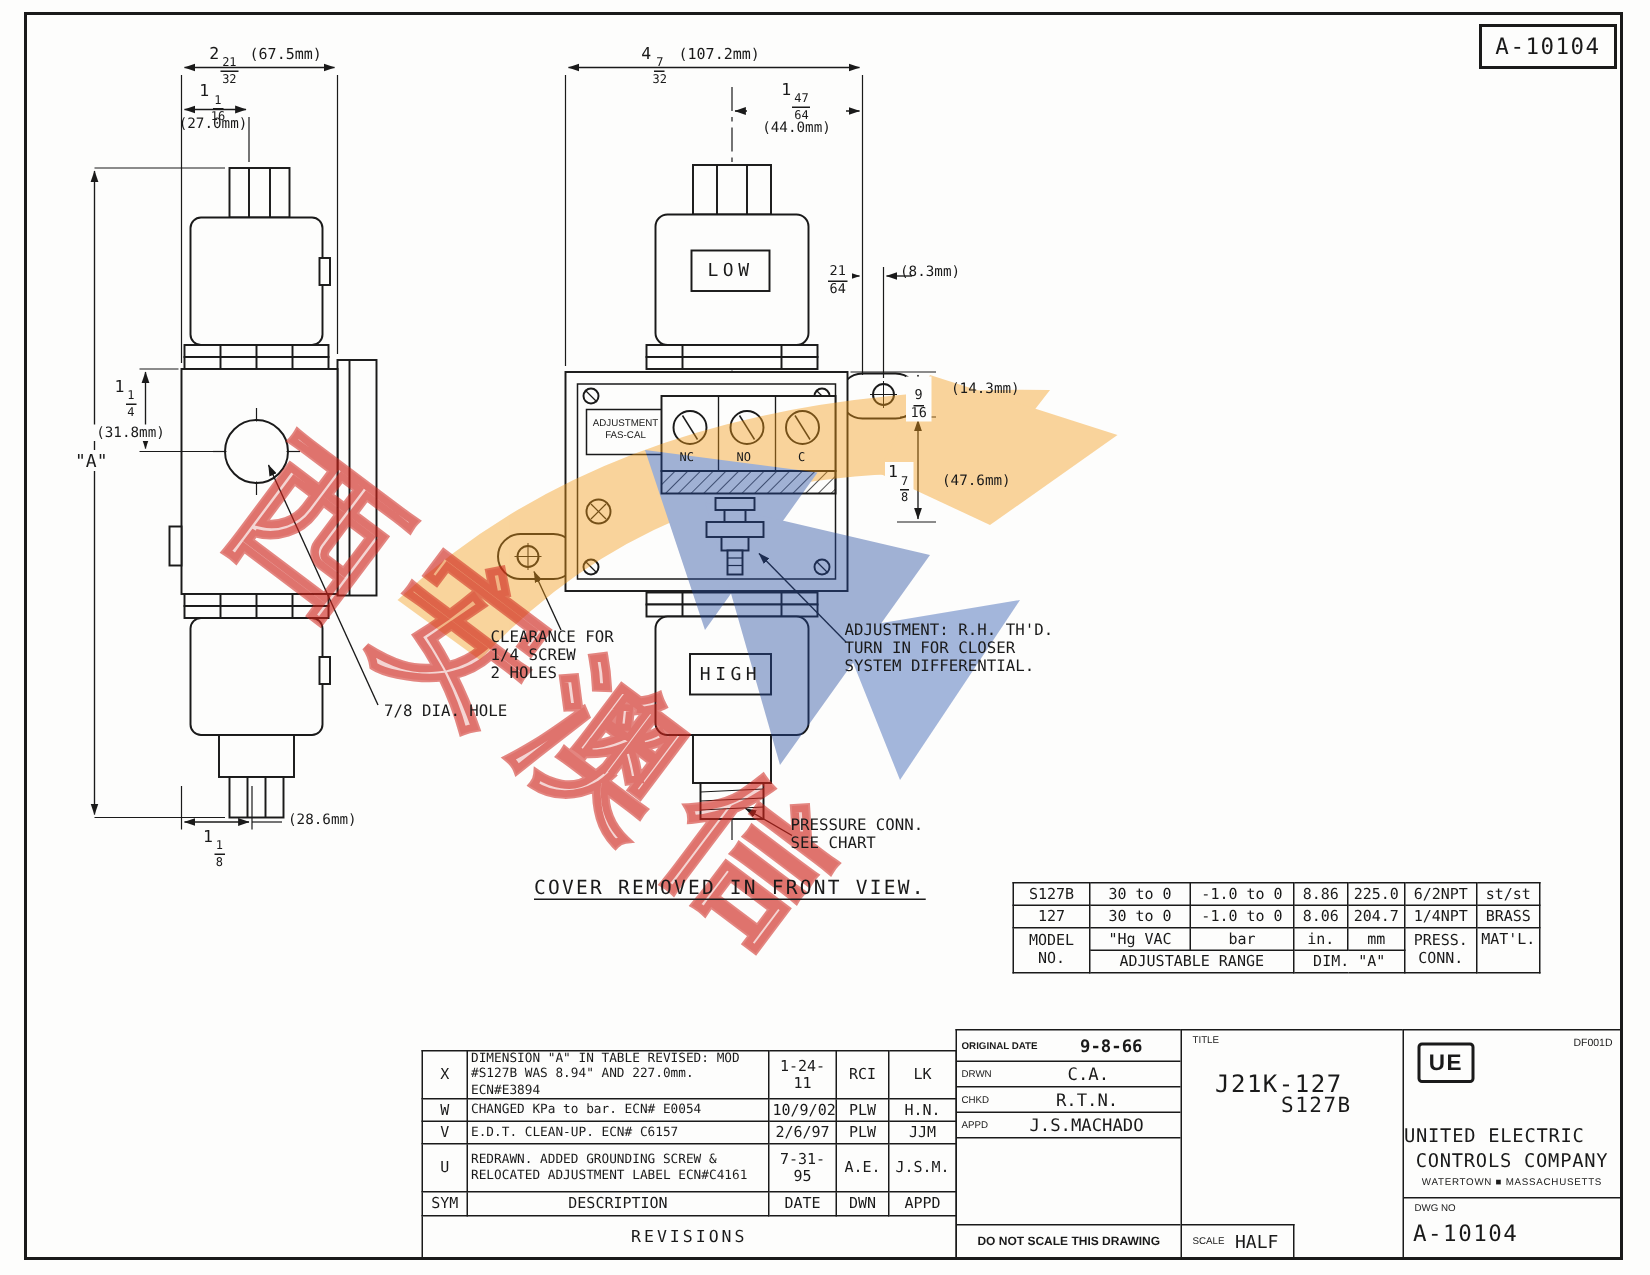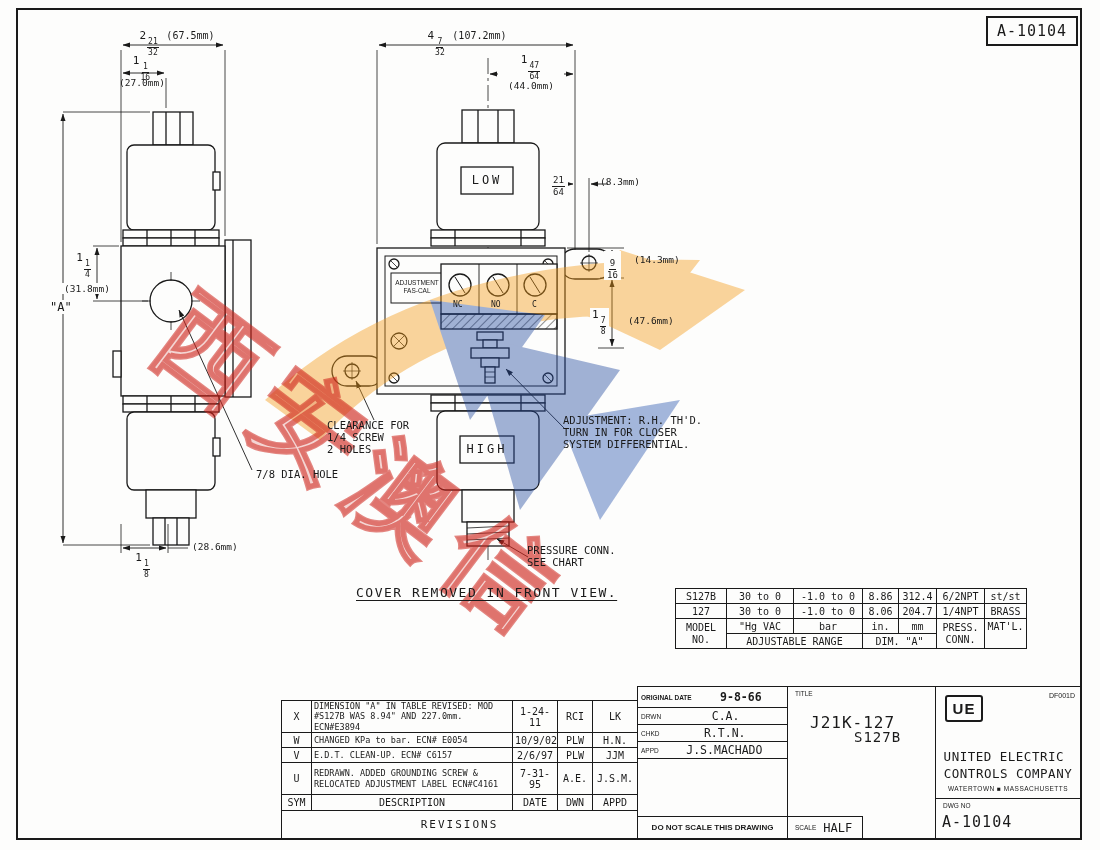--- a/index.html
+++ b/index.html
@@ -52,21 +52,21 @@
   .noscale{position:absolute;left:0;right:0;bottom:0;height:22px;border-top:1.2px solid #1a1a1a;
     display:flex;align-items:center;justify-content:center;font-size:8px;font-family:"Liberation Sans",sans-serif;font-weight:bold;}
   .t1{position:absolute;left:22px;top:14px;font-size:16px;letter-spacing:1px;margin-top:12px;}
   .t2{position:absolute;left:66px;top:42px;font-size:14px;letter-spacing:1px;}
   .scalebox{position:absolute;left:0;bottom:0;width:75px;height:22px;border-top:1.2px solid #1a1a1a;border-right:1.2px solid #1a1a1a;
     display:flex;align-items:center;padding-left:4px;gap:4px;}
   .sv{font-size:12px;}
   .ue{position:absolute;left:9px;top:8px;width:38px;height:27px;border:2.5px solid #1a1a1a;border-radius:3px;
     display:flex;align-items:center;justify-content:center;font:bold 15px "Liberation Sans",sans-serif;letter-spacing:1px;}
   .form{position:absolute;right:5px;top:5px;font-family:"Liberation Sans",sans-serif;font-size:7px;}
-  .co1{position:absolute;left:0;right:16px;top:62px;text-align:right;font-size:12.5px;letter-spacing:.5px;}
+  .co1{position:absolute;left:0;right:16px;top:62px;text-align:left;font-size:12.5px;letter-spacing:.5px;}
   .co2{position:absolute;left:0;right:0;top:79px;text-align:center;font-size:12.5px;letter-spacing:.5px;}
   .co3{position:absolute;left:0;right:0;top:98px;text-align:center;font-family:"Liberation Sans",sans-serif;font-size:6.5px;letter-spacing:.5px;}
   .dwg{position:absolute;left:0;right:0;bottom:0;height:40px;border-top:1.2px solid #1a1a1a;}
   .dwg .lbl{position:absolute;left:4px;top:3px;}
   .dno{position:absolute;left:6px;top:14px;font-size:15px;letter-spacing:1px;}
   
   #wm-text{position:absolute;left:212px;top:268px;font-size:104px;font-weight:bold;letter-spacing:16px;
     color:rgba(205,35,25,0.18);-webkit-text-stroke:2.5px rgba(205,35,25,0.55);
     transform:rotate(37deg);transform-origin:0 0;white-space:nowrap;pointer-events:none;}
 </style>
@@ -346,21 +346,21 @@
         <col style="width:38px">
         <col style="width:48px">
         <col style="width:42px">
     </colgroup>
     <tbody>
         <tr>
       <td>S127B</td>
       <td>30 to 0</td>
       <td>-1.0 to 0</td>
       <td>8.86</td>
-      <td>312.4</td>
+      <td>225.0</td>
       <td>6/2NPT</td>
       <td>st/st</td>
     </tr>
     <tr>
       <td>127</td>
       <td>30 to 0</td>
       <td>-1.0 to 0</td>
       <td>8.06</td>
       <td>204.7</td>
       <td>1/4NPT</td>

